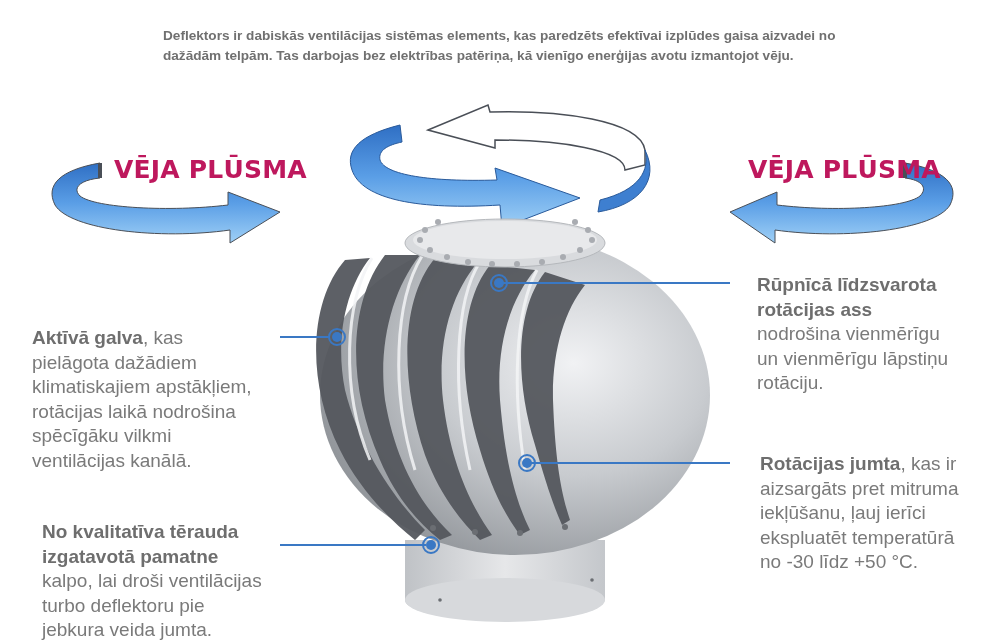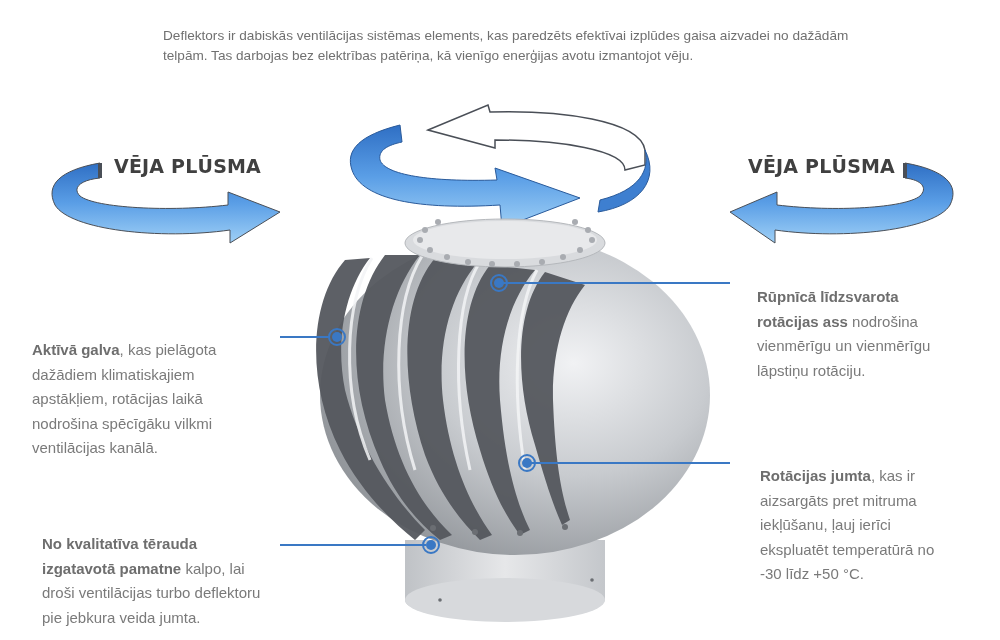--- a/index.html
+++ b/index.html
@@ -1,22 +1,22 @@
 <!DOCTYPE html>
 <html><head>
 <meta charset="utf-8">
 <style>
   html, body { margin:0; padding:0; background:#ffffff; }
   body { width:1000px; height:640px; position:relative; overflow:hidden;
          font-family:"Liberation Sans", "DejaVu Sans", sans-serif; color:#7a7a7a; }
   .intro { position:absolute; left:163px; top:26px; width:720px; font-size:13.6px;
-           line-height:20px; color:#707070; }
+           line-height:20px; color:#707070;font-weight:bold; }
   .wind-label { position:absolute; font-family:"DejaVu Sans", sans-serif; font-weight:bold;
-                font-size:19px; color:#404040; letter-spacing:0.2px; }
-  .callout { position:absolute; font-size:15px; line-height:24.5px; color:#7a7a7a;margin-top:12px; }
+                font-size:25px; color:#be185d; letter-spacing:0.2px; }
+  .callout { position:absolute; font-size:19px; line-height:24.5px; color:#7a7a7a; }
   .callout b { color:#6e6e6e; font-weight:bold; }
   svg.art { position:absolute; left:0; top:0; }
 </style>
 </head>
 <body>
 
 <div class="intro">Deflektors ir dabiskās ventilācijas sistēmas elements, kas paredzēts efektīvai izplūdes gaisa aizvadei no dažādām telpām. Tas darbojas bez elektrības patēriņa, kā vienīgo enerģijas avotu izmantojot vēju.</div>
 
 <svg class="art" width="1000" height="640" viewBox="0 0 1000 640">
   <defs>

